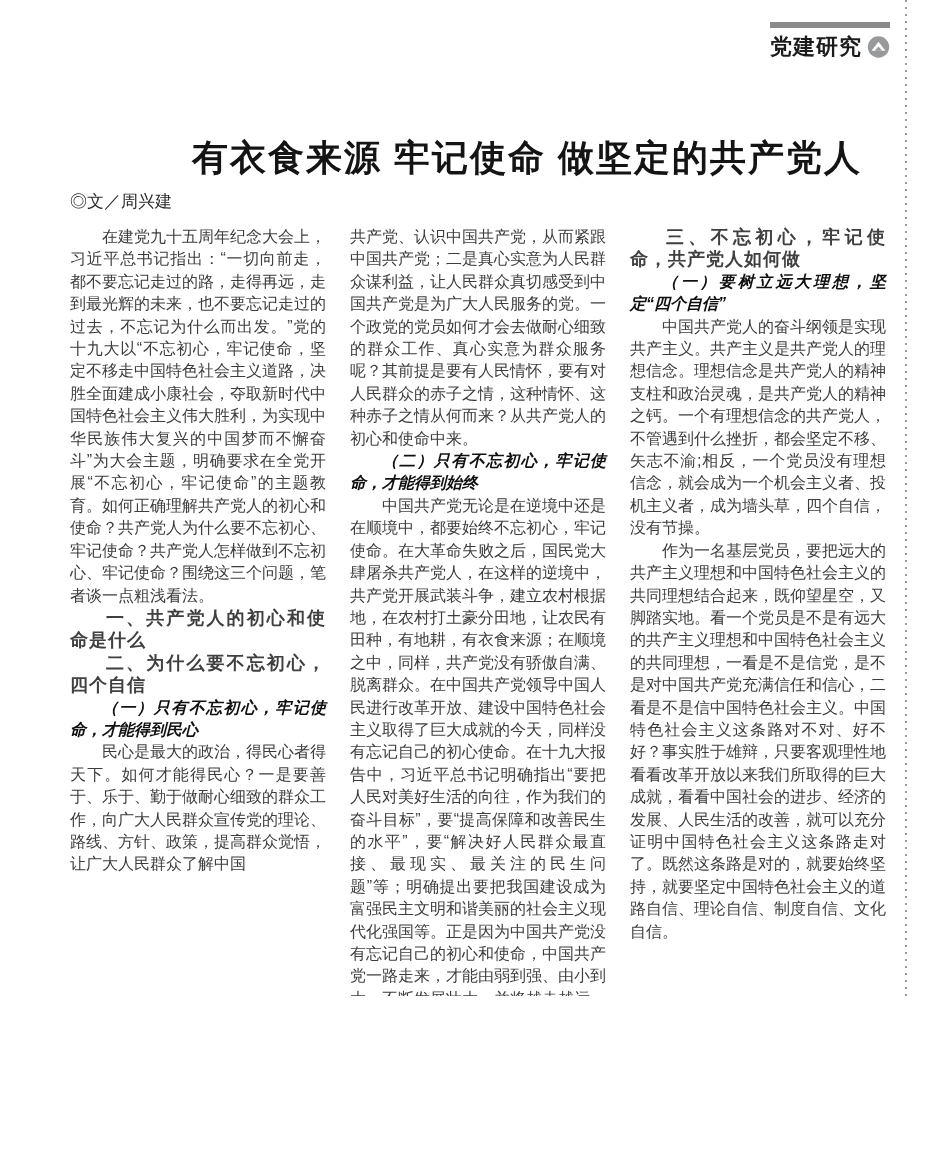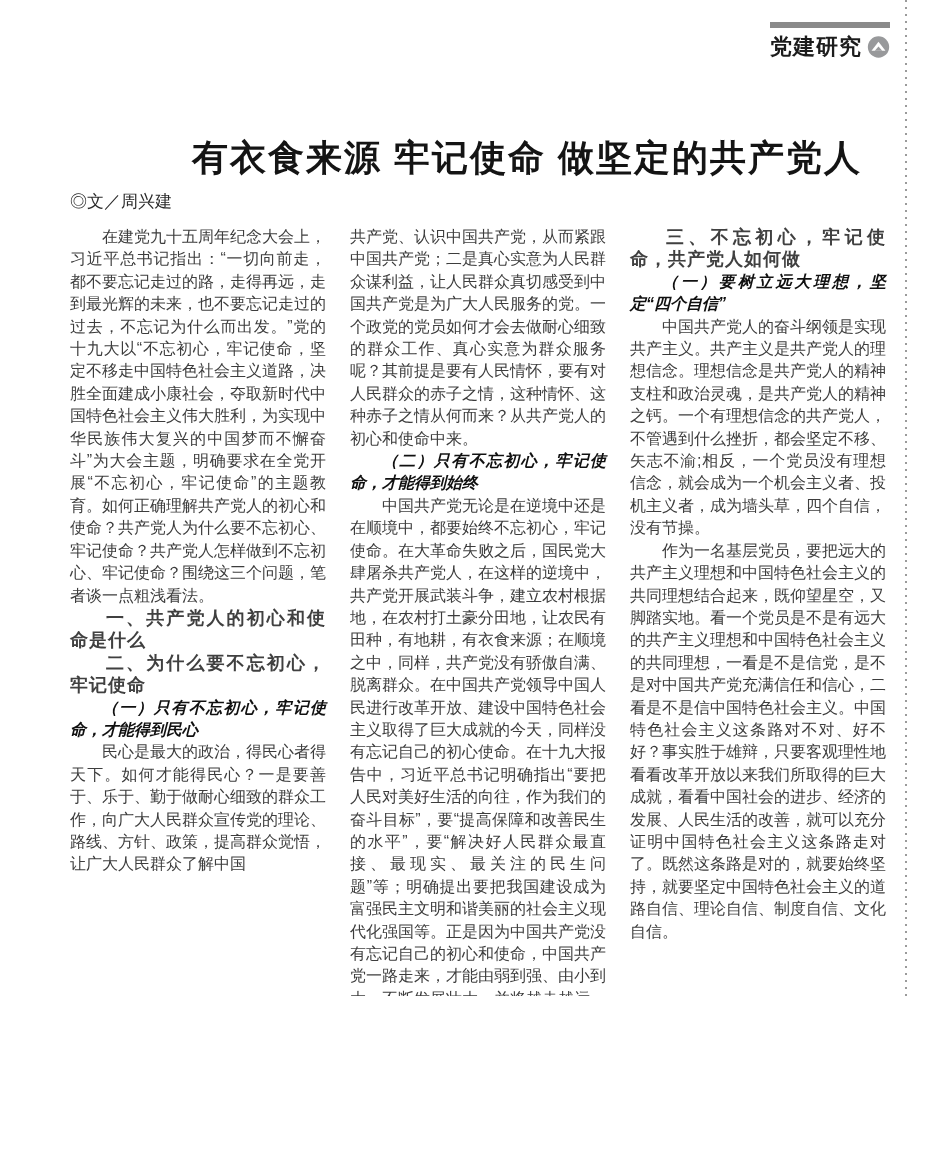--- a/index.html
+++ b/index.html
@@ -80,21 +80,21 @@
   </div>
 
   <div class="title">有衣食来源 牢记使命 做坚定的共产党人</div>
   <div class="byline">◎文／周兴建</div>
 
   <div class="columns">
 
     <div class="col">
       <p>在建党九十五周年纪念大会上，习近平总书记指出：“一切向前走，都不要忘记走过的路，走得再远，走到最光辉的未来，也不要忘记走过的过去，不忘记为什么而出发。”党的十九大以“不忘初心，牢记使命，坚定不移走中国特色社会主义道路，决胜全面建成小康社会，夺取新时代中国特色社会主义伟大胜利，为实现中华民族伟大复兴的中国梦而不懈奋斗”为大会主题，明确要求在全党开展“不忘初心，牢记使命”的主题教育。如何正确理解共产党人的初心和使命？共产党人为什么要不忘初心、牢记使命？共产党人怎样做到不忘初心、牢记使命？围绕这三个问题，笔者谈一点粗浅看法。</p>
       <p class="sec">一、共产党人的初心和使命是什么</p>
-      <p class="sec">二、为什么要不忘初心，牢记使命</p>
+      <p class="sec">二、为什么要不忘初心，四个自信</p>
       <p class="sub">（一）只有不忘初心，牢记使命，才能得到民心</p>
       <p>民心是最大的政治，得民心者得天下。如何才能得民心？一是要善于、乐于、勤于做耐心细致的群众工作，向广大人民群众宣传党的理论、路线、方针、政策，提高群众觉悟，让广大人民群众了解中国</p>
     </div>
 
     <div class="col">
       <p class="cont">共产党、认识中国共产党，从而紧跟中国共产党；二是真心实意为人民群众谋利益，让人民群众真切感受到中国共产党是为广大人民服务的党。一个政党的党员如何才会去做耐心细致的群众工作、真心实意为群众服务呢？其前提是要有人民情怀，要有对人民群众的赤子之情，这种情怀、这种赤子之情从何而来？从共产党人的初心和使命中来。</p>
       <p class="sub">（二）只有不忘初心，牢记使命，才能得到始终</p>
       <p>中国共产党无论是在逆境中还是在顺境中，都要始终不忘初心，牢记使命。在大革命失败之后，国民党大肆屠杀共产党人，在这样的逆境中，共产党开展武装斗争，建立农村根据地，在农村打土豪分田地，让农民有田种，有地耕，有衣食来源；在顺境之中，同样，共产党没有骄傲自满、脱离群众。在中国共产党领导中国人民进行改革开放、建设中国特色社会主义取得了巨大成就的今天，同样没有忘记自己的初心使命。在十九大报告中，习近平总书记明确指出“要把人民对美好生活的向往，作为我们的奋斗目标”，要“提高保障和改善民生的水平”，要“解决好人民群众最直接、最现实、最关注的民生问题”等；明确提出要把我国建设成为富强民主文明和谐美丽的社会主义现代化强国等。正是因为中国共产党没有忘记自己的初心和使命，中国共产党一路走来，才能由弱到强、由小到大，不断发展壮大，并将越走越远，越走越好。</p>
       <p class="sub">（三）只有不忘初心，牢记使命，才能永葆共产党人的奋斗精神</p>
       <p>毛泽东同志说过：“人是要有点精神的。”一个政党的广大党员，同样需要提振精气神。中国共产党一路走来，从胜</p>

